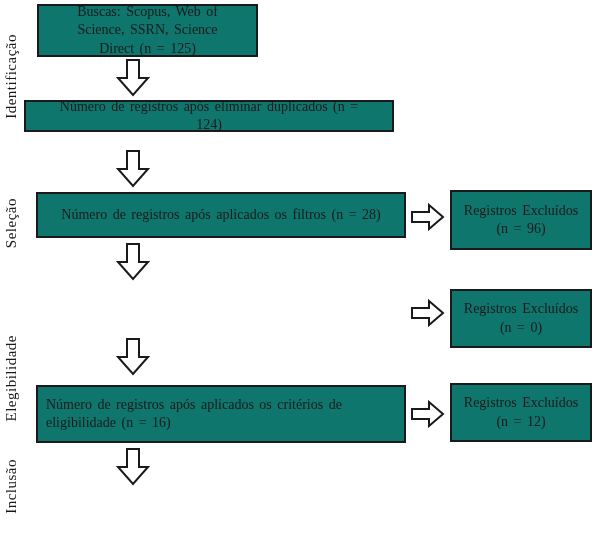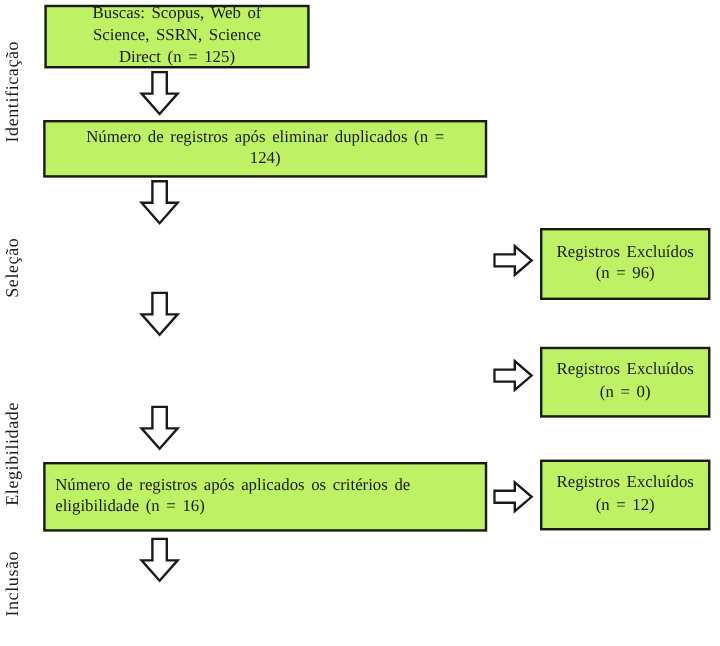--- a/index.html
+++ b/index.html
@@ -23,21 +23,21 @@
     transform: rotate(180deg);
     font-size: 15px;
     letter-spacing: 0.5px;
     white-space: nowrap;
     color: #1a1a1a;
   }
   .box {
     position: absolute;
     box-sizing: border-box;
     border: 2px solid #1a1a1a;
-    background: #bef264;
+    background: #0f766e;
     display: flex;
     align-items: center;
     justify-content: center;
     text-align: center;
     font-size: 14px;
     line-height: 1.3;
   }
   .box .box-text {
     white-space: pre-line;
     word-spacing: 2px;
@@ -64,25 +64,28 @@
   <div class="stage-label" style="top:198px">Seleção</div>
   <div class="stage-label" style="top:335px">Elegibilidade</div>
   <div class="stage-label" style="top:459px">Inclusão</div>
 
   <div class="box" style="left:37px;top:4px;width:221px;height:53px">
     <span class="box-text">Buscas: Scopus, Web of
 Science, SSRN,  Science
 Direct  (n = 125)</span>
   </div>
 
-  <div class="box" style="left:36px;top:100px;width:370px;height:48px">
+  <div class="box" style="left:24px;top:100px;width:370px;height:32px">
     <span class="box-text">Número  de registros após eliminar  duplicados (n =
 124)</span>
   </div>
 
+  <div class="box" style="left:36px;top:192px;width:370px;height:46px">
+    <span class="box-text">Número  de registros após aplicados os filtros  (n = 28)</span>
+  </div>
 
 
   <div class="box left-aligned" style="left:36px;top:385px;width:370px;height:58px">
     <span class="box-text">Número  de registros após aplicados os critérios  de
 eligibilidade  (n = 16)</span>
   </div>
 
 
   <div class="box" style="left:450px;top:190px;width:142px;height:60px">
     <span class="box-text">Registros Excluídos

